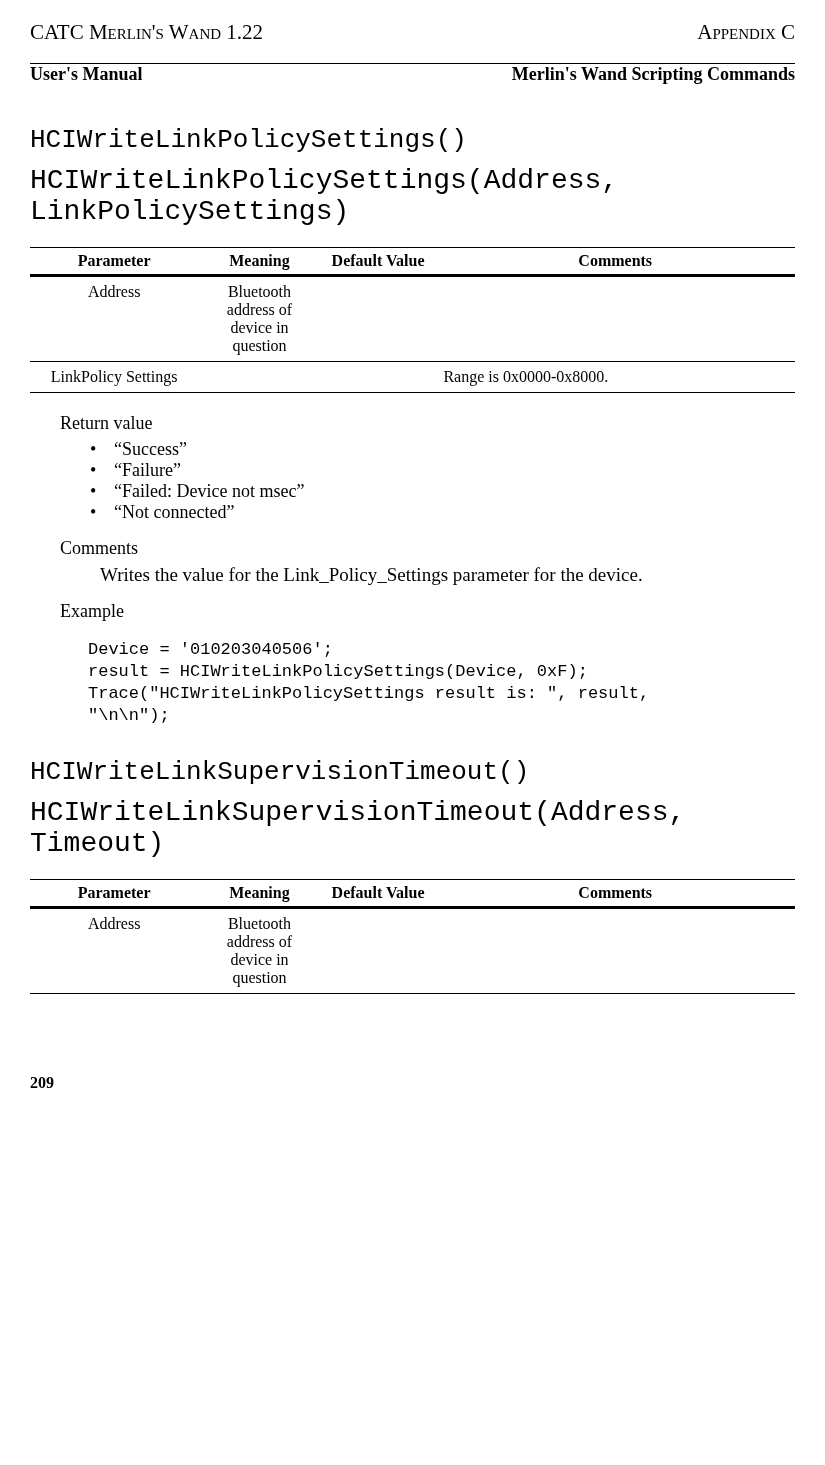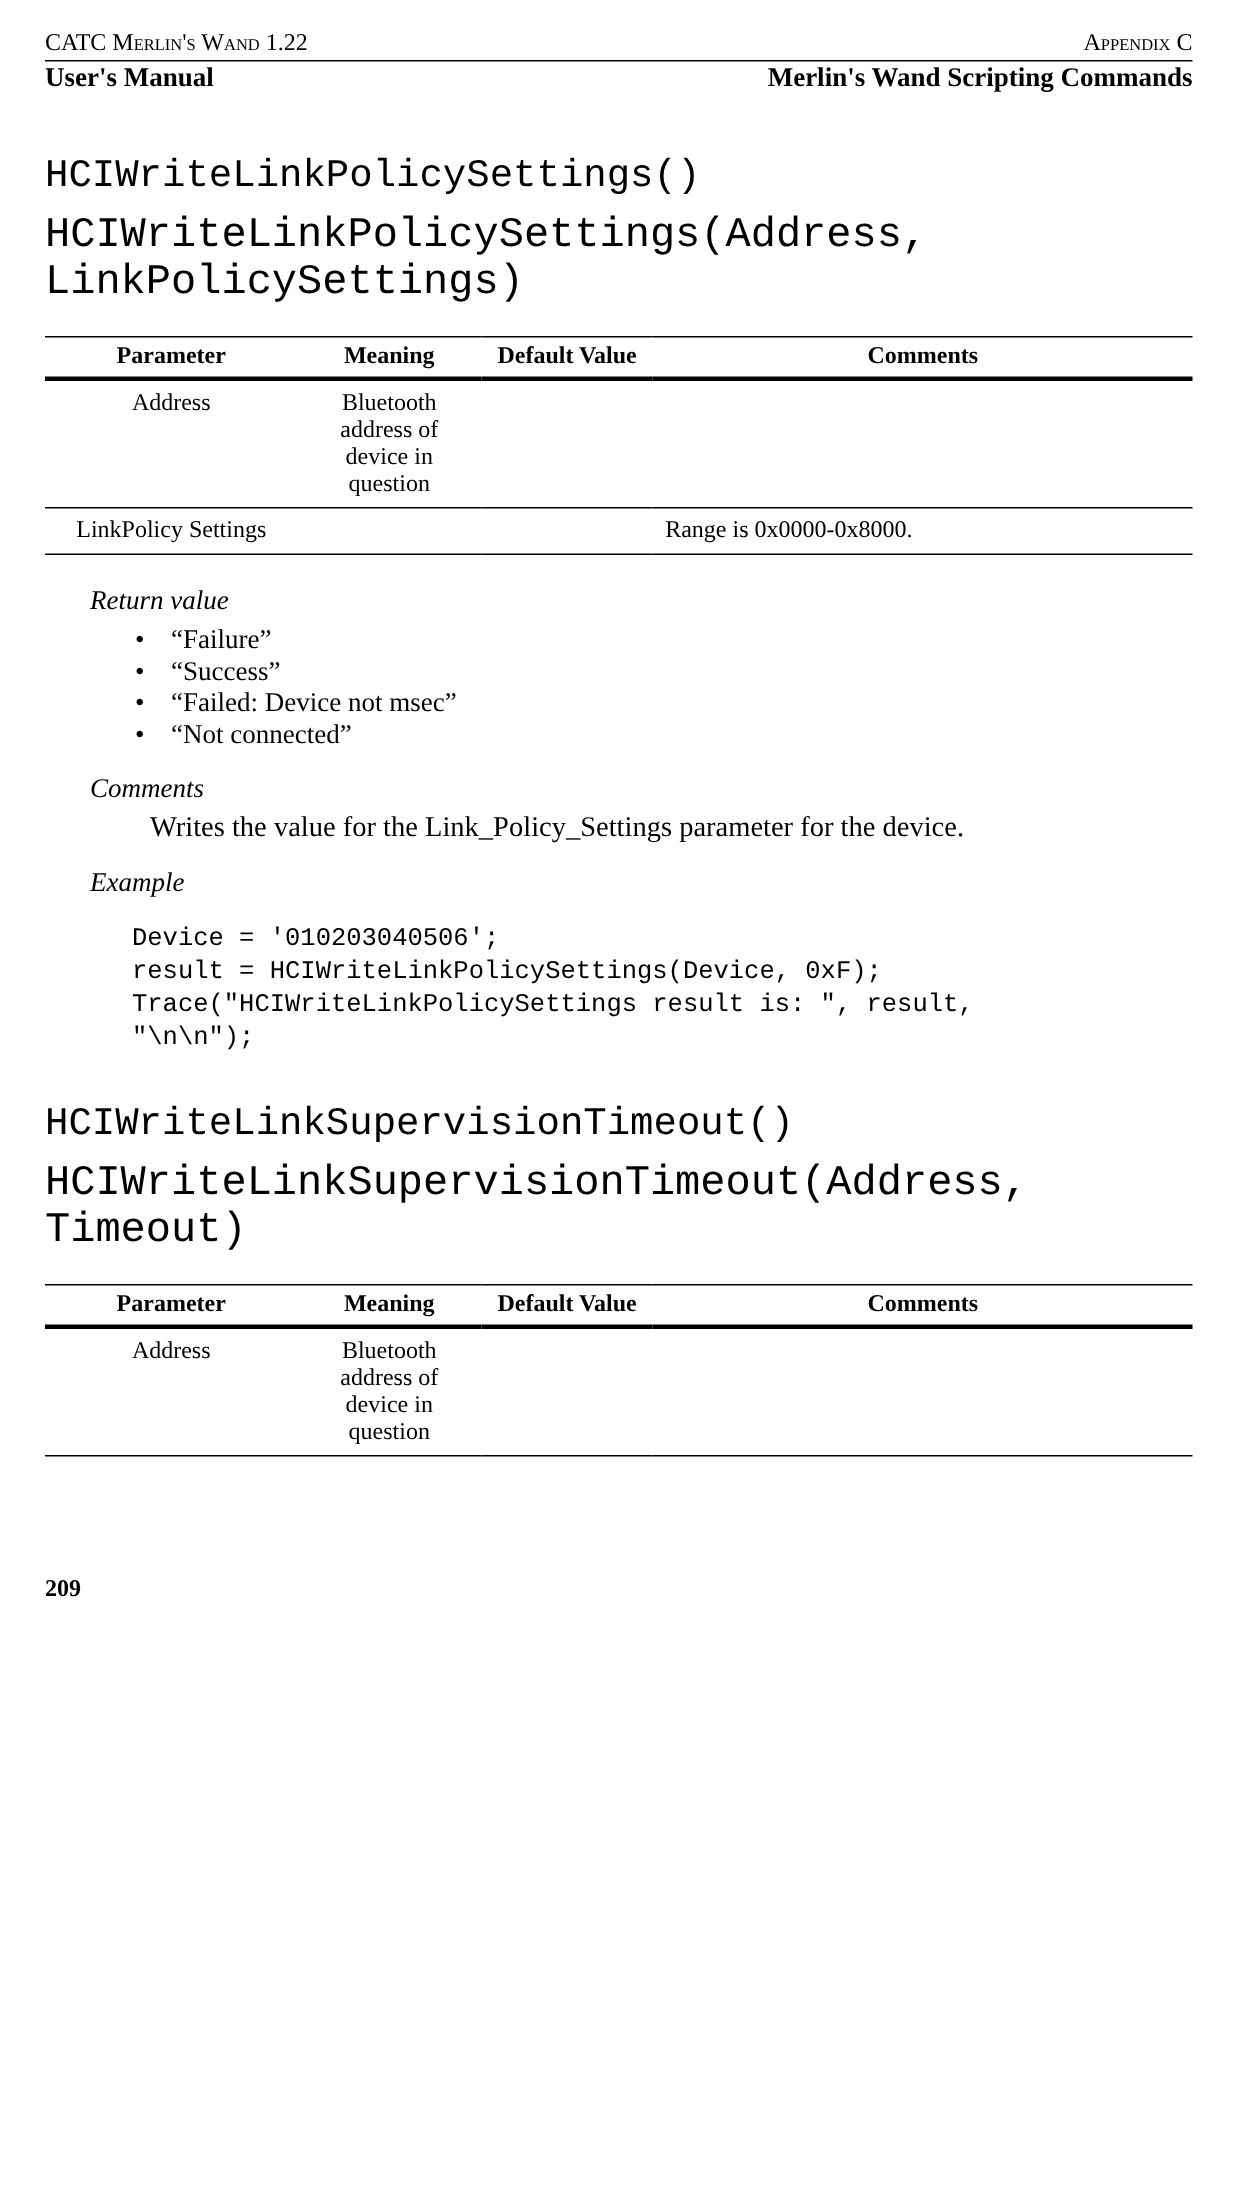--- a/index.html
+++ b/index.html
@@ -8,23 +8,23 @@
       padding: 20px 30px;
       font-size: 18px;
       color: #000;
       width: 825px;
       box-sizing: border-box;
     }
     .header-row {
       display: flex;
       justify-content: space-between;
       font-variant: small-caps;
-      font-size: 16px;
+      font-size: 21px;
       border-bottom: 1px solid #000;
-      padding-bottom: 2px;
+      padding-bottom: 18px;
       align-items: center;
     }
     .header-row2 {
       display: flex;
       justify-content: space-between;
       font-weight: bold;
       font-size: 18px;
       margin-bottom: 40px;
     }
     h2.function-name {
@@ -64,21 +64,20 @@
       text-align: left;
     }
     table.param-table tbody tr:last-child td {
       border-bottom: 1.5px solid #000;
     }
     .col-param { width: 22%; }
     .col-meaning { width: 16%; }
     .col-default { width: 15%; }
     .col-comments { width: 47%; }
     .section-label {
-      font-style: italic;
       font-size: 18px;
       margin-left: 30px;
       margin-top: 15px;
       margin-bottom: 5px;
     }
     ul.return-list {
       margin: 5px 0 15px 60px;
       padding: 0;
       list-style: none;
     }
@@ -142,22 +141,22 @@
       <td>LinkPolicy Settings</td>
       <td></td>
       <td></td>
       <td class="comments-cell">Range is 0x0000-0x8000.</td>
     </tr>
   </tbody>
 </table>
 
 <div class="section-label">Return value</div>
 <ul class="return-list">
+  <li>“Success”</li>
   <li>“Failure”</li>
-  <li>“Success”</li>
   <li>“Failed: Device not msec”</li>
   <li>“Not connected”</li>
 </ul>
 
 <div class="section-label">Comments</div>
 <div class="body-text">Writes the value for the Link_Policy_Settings parameter for the device.</div>
 
 <div class="section-label">Example</div>
 <pre class="example-code">Device = '010203040506';
 result = HCIWriteLinkPolicySettings(Device, 0xF);

